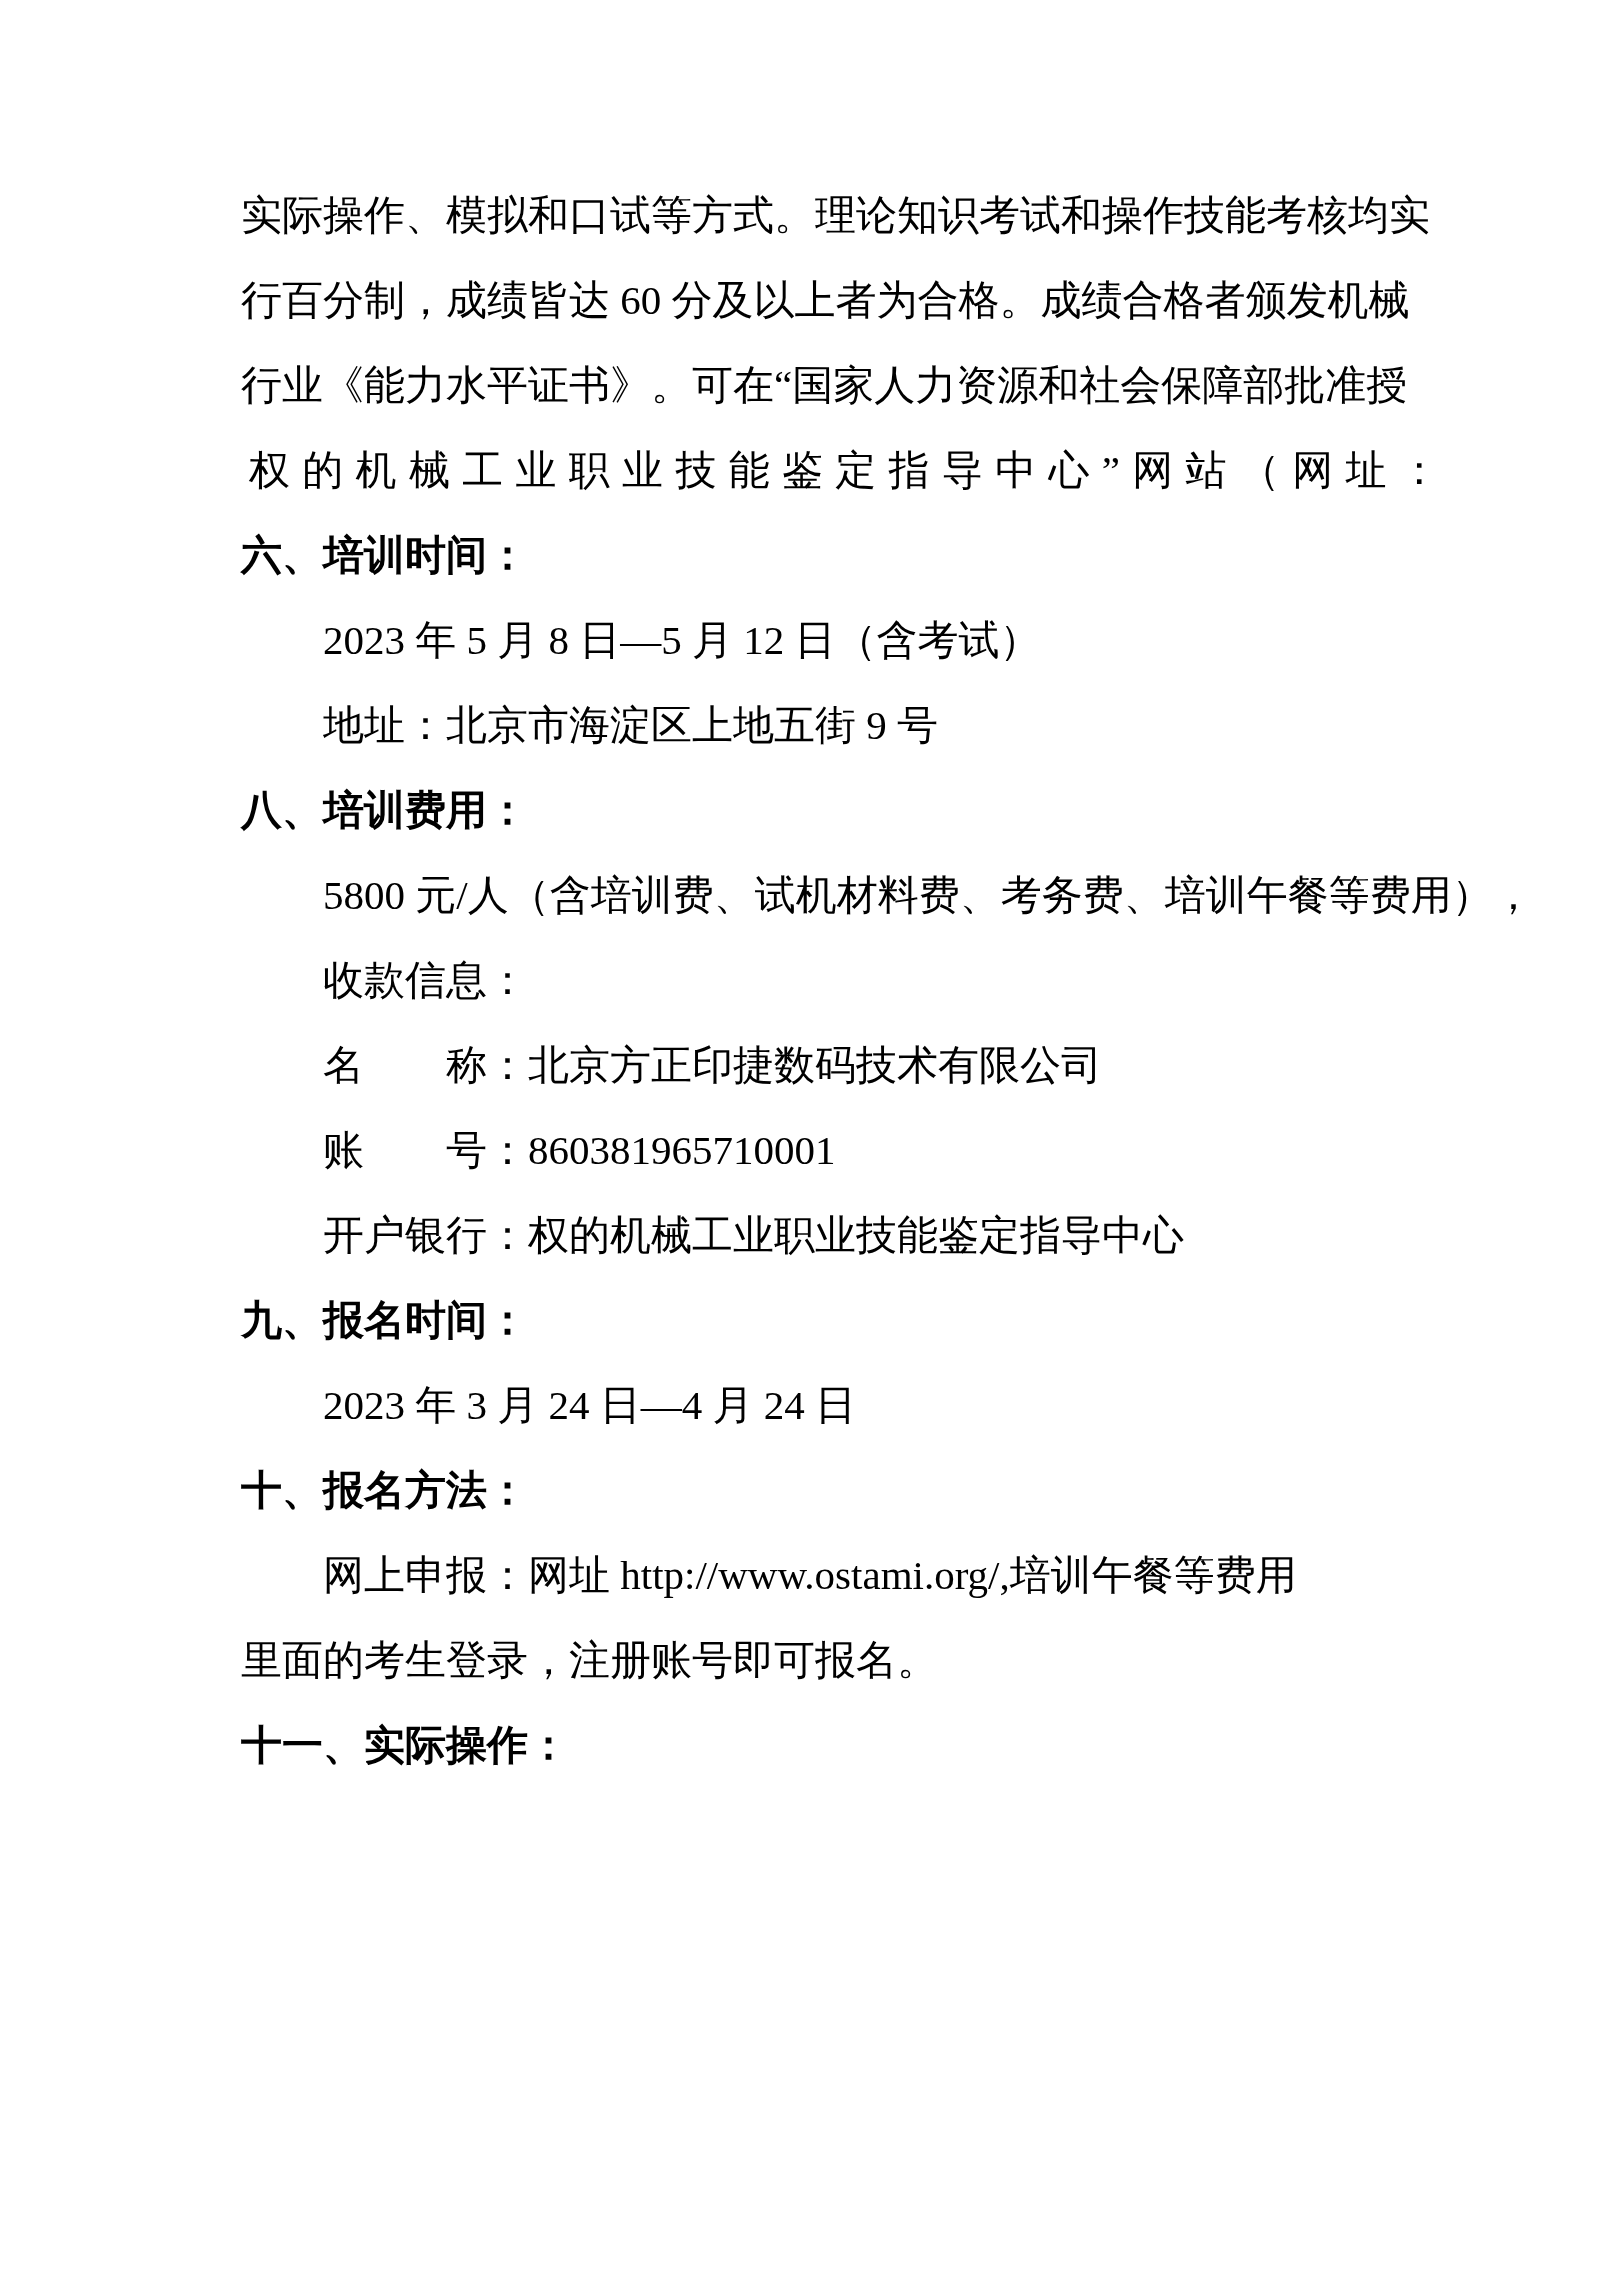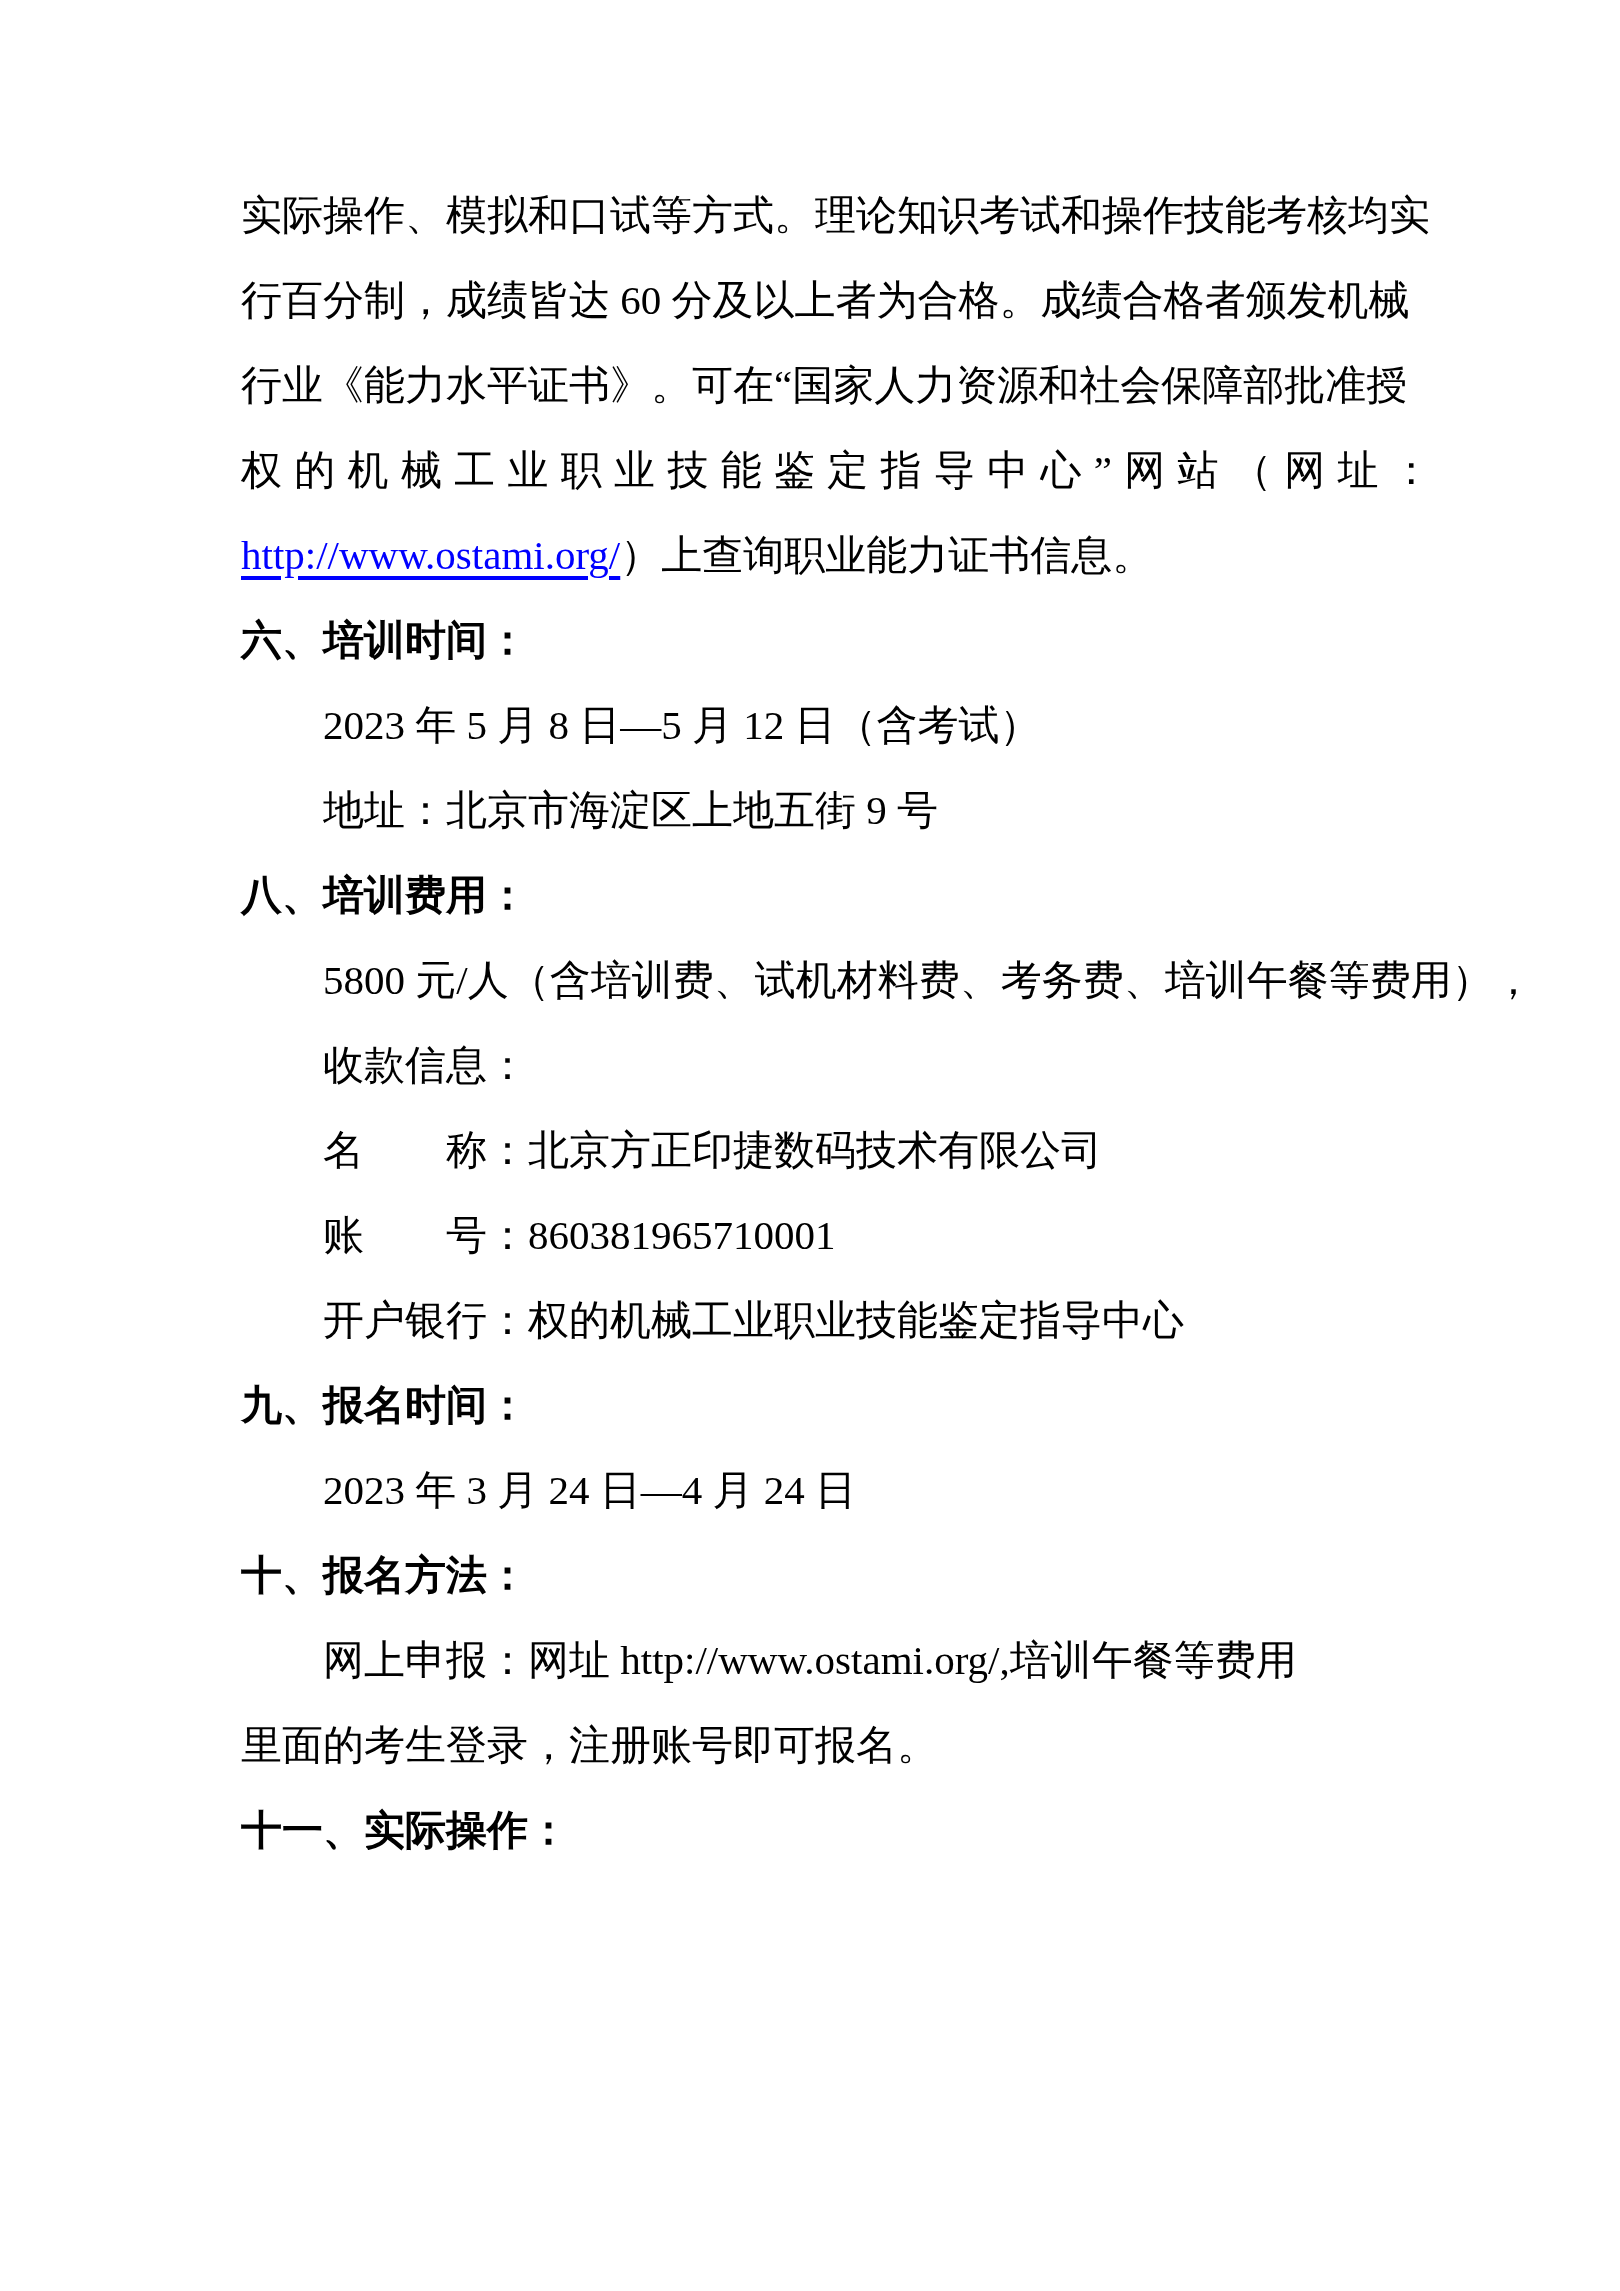--- a/index.html
+++ b/index.html
@@ -21,42 +21,39 @@
     width:1245px;
   }
   .line{
     font-size:41px;
     line-height:85px;
     height:85px;
     white-space:nowrap;
   }
   .heading{font-weight:bold;}
   .indent{padding-left:82px;}
-  .spread{letter-spacing:12.3px;}
+  .spread{letter-spacing:12.3px;margin-left:8px;}
   a.url{
     color:#0000ff;
     text-decoration:underline;
     text-underline-offset:6.9px;
     cursor:pointer;
   }
 </style>
 </head>
 <body>
 
 <div class="page">
   <div class="content">
 
     <div class="line">实际操作、模拟和口试等方式。理论知识考试和操作技能考核均实</div>
     <div class="line">行百分制，成绩皆达 60 分及以上者为合格。成绩合格者颁发机械</div>
     <div class="line">行业《能力水平证书》。可在“国家人力资源和社会保障部批准授</div>
     <div class="line spread">权的机械工业职业技能鉴定指导中心”网站（网址：</div>
 
-    <div class="line">
-      <a class="url">http://www.ostami.org/</a><span>）上查询职业能力证书信息。</span>
-    </div>
 
     <div class="line heading">六、培训时间：</div>
     <div class="line indent">2023 年 5 月 8 日—5 月 12 日（含考试）</div>
 
     <div class="line indent">地址：北京市海淀区上地五街 9 号</div>
 
     <div class="line heading">八、培训费用：</div>
     <div class="line indent">5800 元/人（含培训费、试机材料费、考务费、培训午餐等费用），</div>
     <div class="line indent">收款信息：</div>
     <div class="line indent">名　　称：北京方正印捷数码技术有限公司</div>

